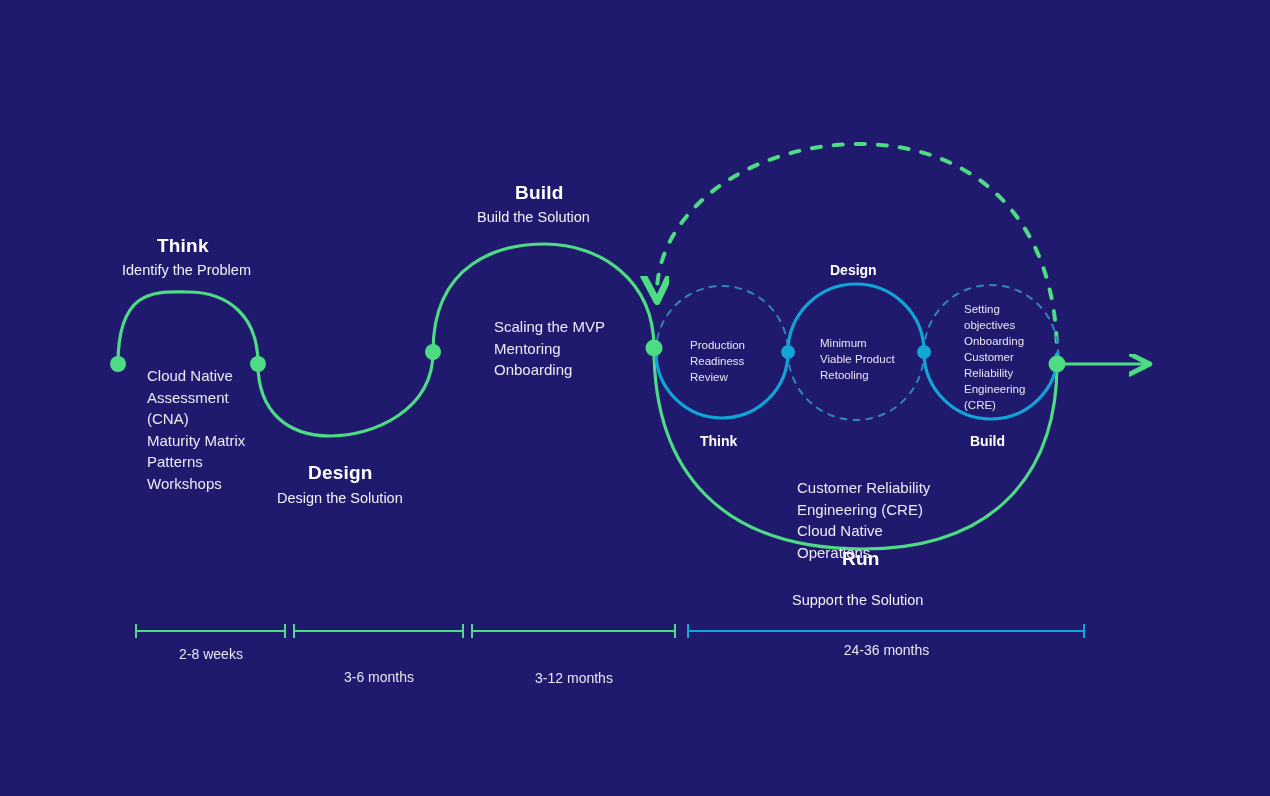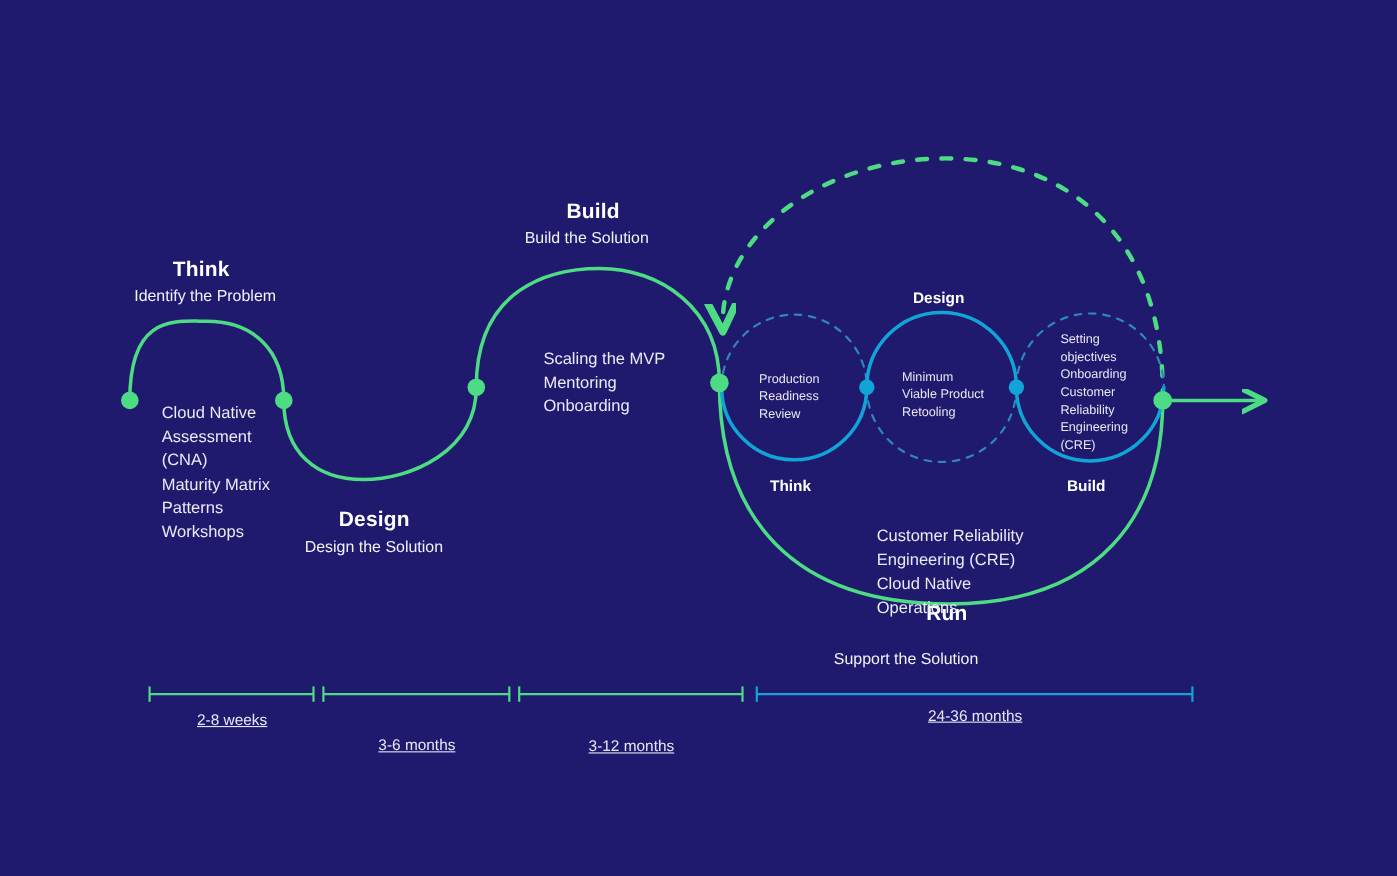--- a/index.html
+++ b/index.html
@@ -11,21 +11,21 @@
   }
   #stage{position:relative;width:1270px;height:796px;}
   svg#wave{position:absolute;left:0;top:0;width:1270px;height:796px;}
 
   .lbl{position:absolute;color:#ffffff;}
   .phase-title{font-size:19px;font-weight:bold;letter-spacing:.2px;white-space:nowrap;}
   .phase-sub{font-size:14.5px;font-weight:normal;white-space:nowrap;color:#f2f2f8;text-align:right;}
   .bullets{font-size:15px;line-height:21.5px;color:#eceaf6;white-space:pre-line;margin-top:32px;}
   .mini-title{font-size:14px;font-weight:bold;white-space:nowrap;}
   .mini-bullets{font-size:11.5px;line-height:16px;color:#e8e6f3;white-space:pre-line;}
-  .tl-label{position:absolute;font-size:14px;color:#e9e7f4;white-space:nowrap;text-align:center;text-decoration:underline;}
+  .tl-label{position:absolute;font-size:14px;color:#e9e7f4;white-space:nowrap;text-align:center;}
 </style>
 </head>
 <body>
 
 <div id="stage">
 
   <svg id="wave" viewBox="0 0 1270 796">
     <defs>
       <marker id="arrowGreen" markerWidth="9" markerHeight="9" refX="5.5" refY="3.2" orient="auto" markerUnits="strokeWidth">
         <path d="M0,0 L6.4,3.2 L0,6.4" fill="none" stroke="#4ddb84" stroke-width="1.5" stroke-linecap="round" stroke-linejoin="round"></path>
@@ -102,21 +102,21 @@
   <div class="lbl phase-title" style="left:308px;top:462px;">Design</div>
   <div class="lbl phase-sub" style="left:277px;top:490px;">Design the Solution</div>
 
   <div class="lbl phase-title" style="left:515px;top:182px;">Build</div>
   <div class="lbl phase-sub" style="left:477px;top:209px;">Build the Solution</div>
   <div class="lbl bullets" style="left:494px;top:284px;">Scaling the MVP
 Mentoring
 Onboarding</div>
 
   <div class="lbl phase-title" style="left:842px;top:548px;">Run</div>
-  <div class="lbl phase-sub" style="left:758px;top:592px;">Support the Solution</div>
+  <div class="lbl phase-sub" style="left:792px;top:592px;">Support the Solution</div>
   <div class="lbl bullets" style="left:797px;top:445px;">Customer Reliability
 Engineering (CRE)
 Cloud Native
 Operations</div>
 
   <div class="lbl mini-title" style="left:700px;top:433px;">Think</div>
   <div class="lbl mini-bullets" style="left:690px;top:337px;">Production
 Readiness
 Review</div>
 

